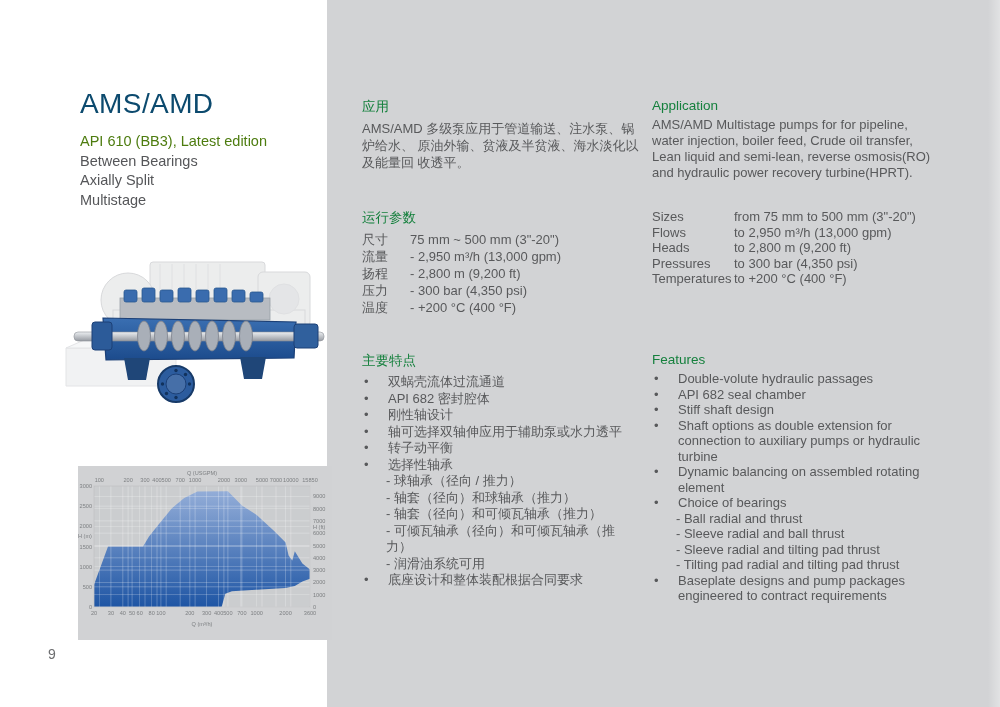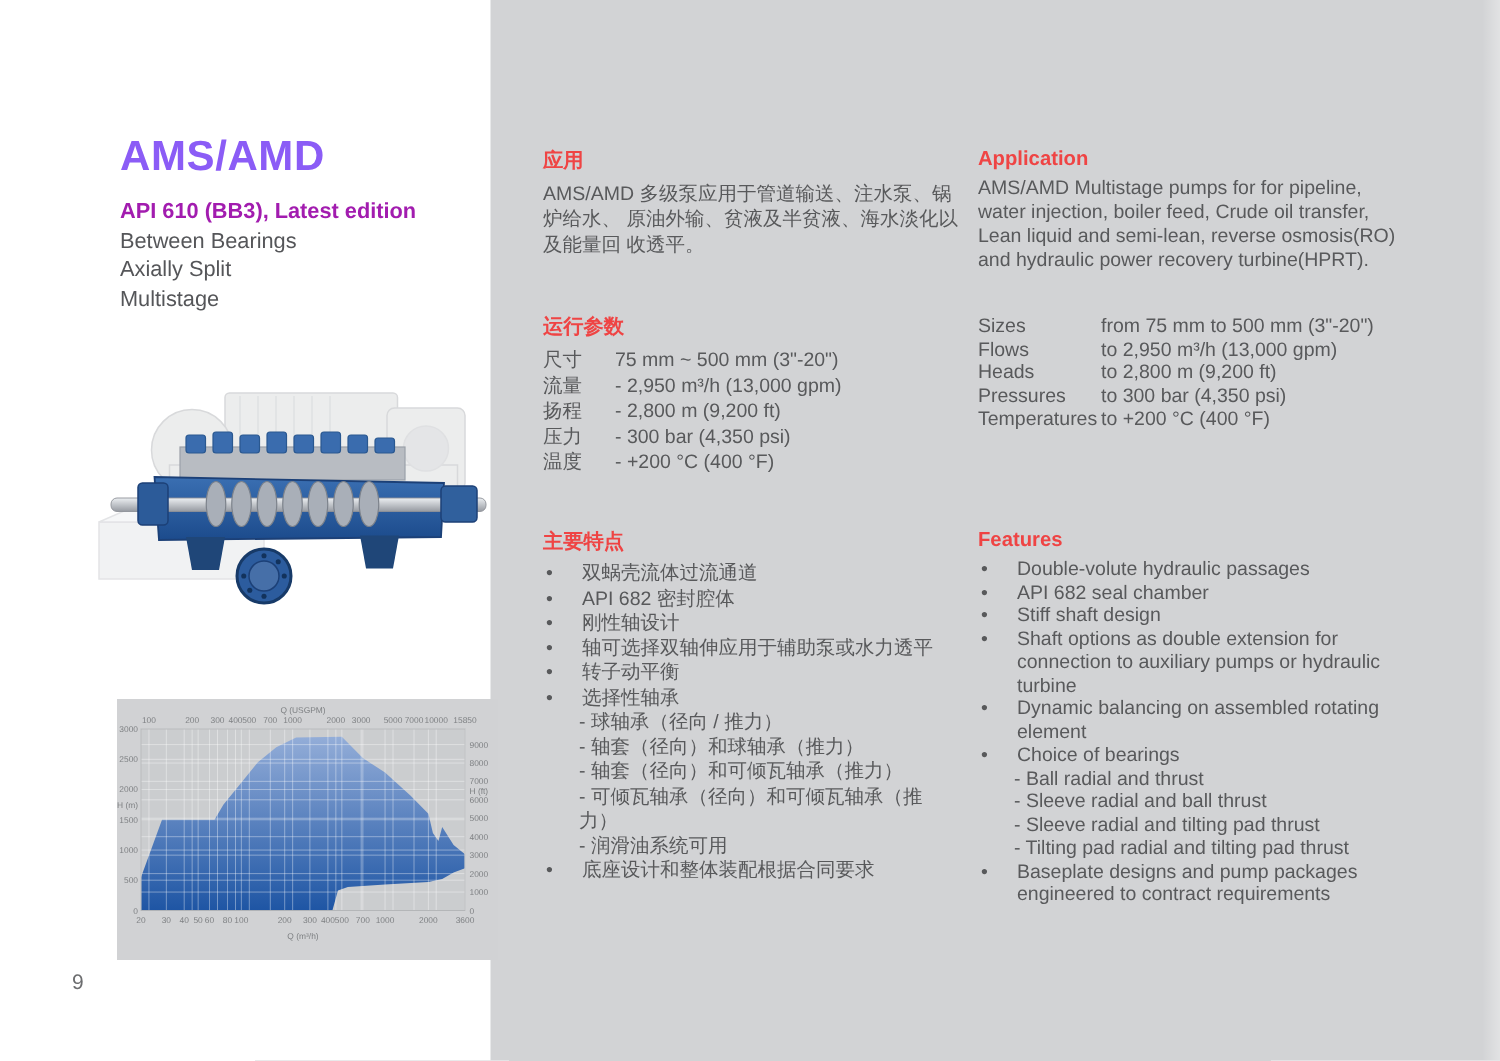--- a/index.html
+++ b/index.html
@@ -5,35 +5,35 @@
   html,body{margin:0;padding:0}
   body{
     width:1000px;height:707px;position:relative;overflow:hidden;
     font-family:"Liberation Sans","DejaVu Sans",sans-serif;
     background:#ffffff;color:#58595b;
   }
   .gray-panel{position:absolute;left:327px;top:0;width:673px;height:707px;background:#d2d3d5}
   .gray-panel .edge{position:absolute;right:0;top:0;width:12px;height:100%;
     background:linear-gradient(to right, rgba(255,255,255,0), rgba(255,255,255,0.35))}
 
-  .brand-title{position:absolute;left:80px;top:88px;font-size:28px;font-weight:bold;color:#8b5cf6;letter-spacing:.4px}
+  .brand-title{position:absolute;left:80px;top:88px;font-size:28px;font-weight:normal;color:#0c4a6e;letter-spacing:.4px}
   .subtitle{position:absolute;left:80px;top:132px;font-size:14.5px;line-height:19.5px;color:#555659}
-  .subtitle .bold{font-weight:bold;color:#a21caf}
+  .subtitle .bold{font-weight:normal;color:#4d7c0f}
 
   .pump-wrap{position:absolute;left:58px;top:252px;width:278px;height:170px}
   .chart-wrap{position:absolute;left:78px;top:466px;width:254px;height:174px}
   .page-number{position:absolute;left:48px;top:646px;font-size:14px;color:#6c6d6f}
 
   .section{position:absolute;font-size:13px}
   .cn{left:362px;width:278px}
   .en{left:652px;width:285px}
   .sec-app{top:98px}
   .sec-param{top:209px}
   .sec-feat{top:352px}
-  .sec-title{margin:0 0 4px 0;font-size:13.5px;font-weight:bold;color:#ef4444}
+  .sec-title{margin:0 0 4px 0;font-size:13.5px;font-weight:normal;color:#15803d}
   .para{line-height:17px}
   .en .para{line-height:16px}
 
   .param-row{display:flex;line-height:17px}
   .en .param-row{line-height:15.5px}
   .p-label{flex:0 0 48px}
   .en .p-label{flex:0 0 82px}
   .p-value{flex:1}
 
   .bullet-item{display:flex;line-height:16.5px}

